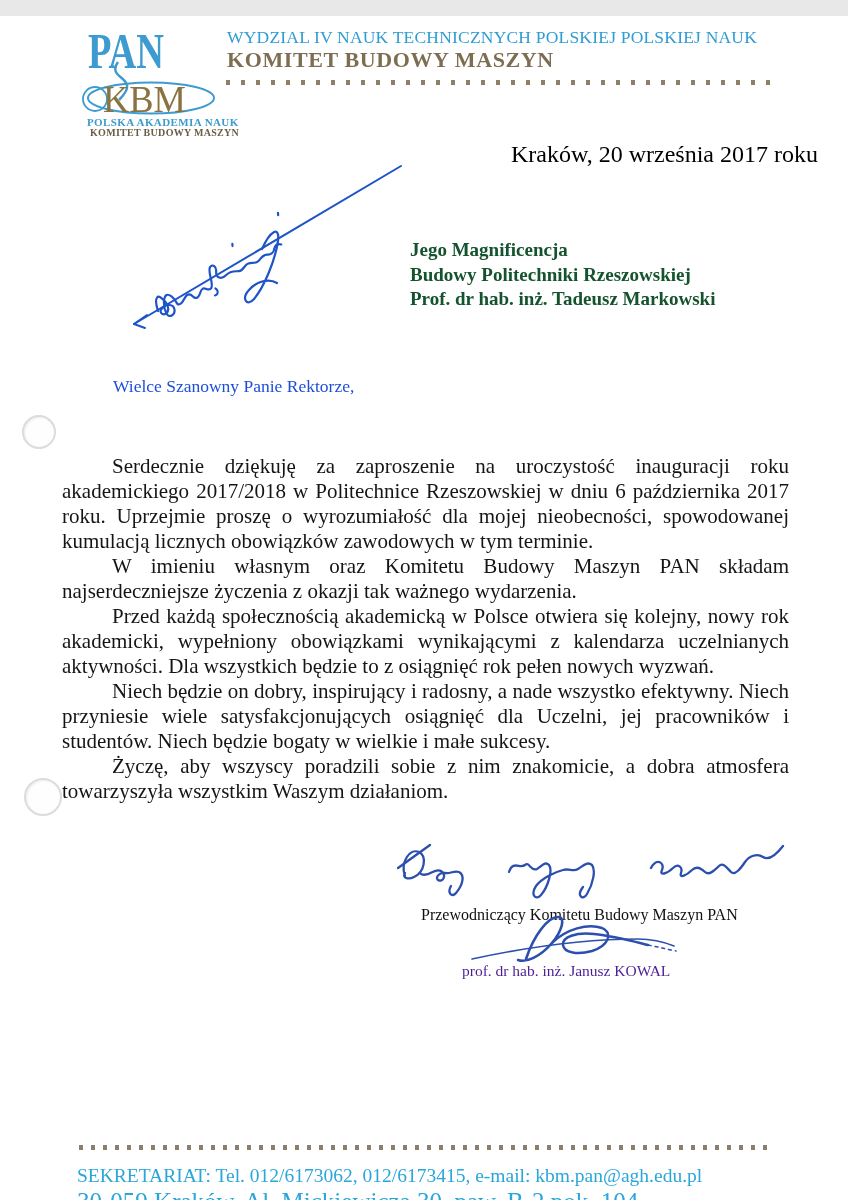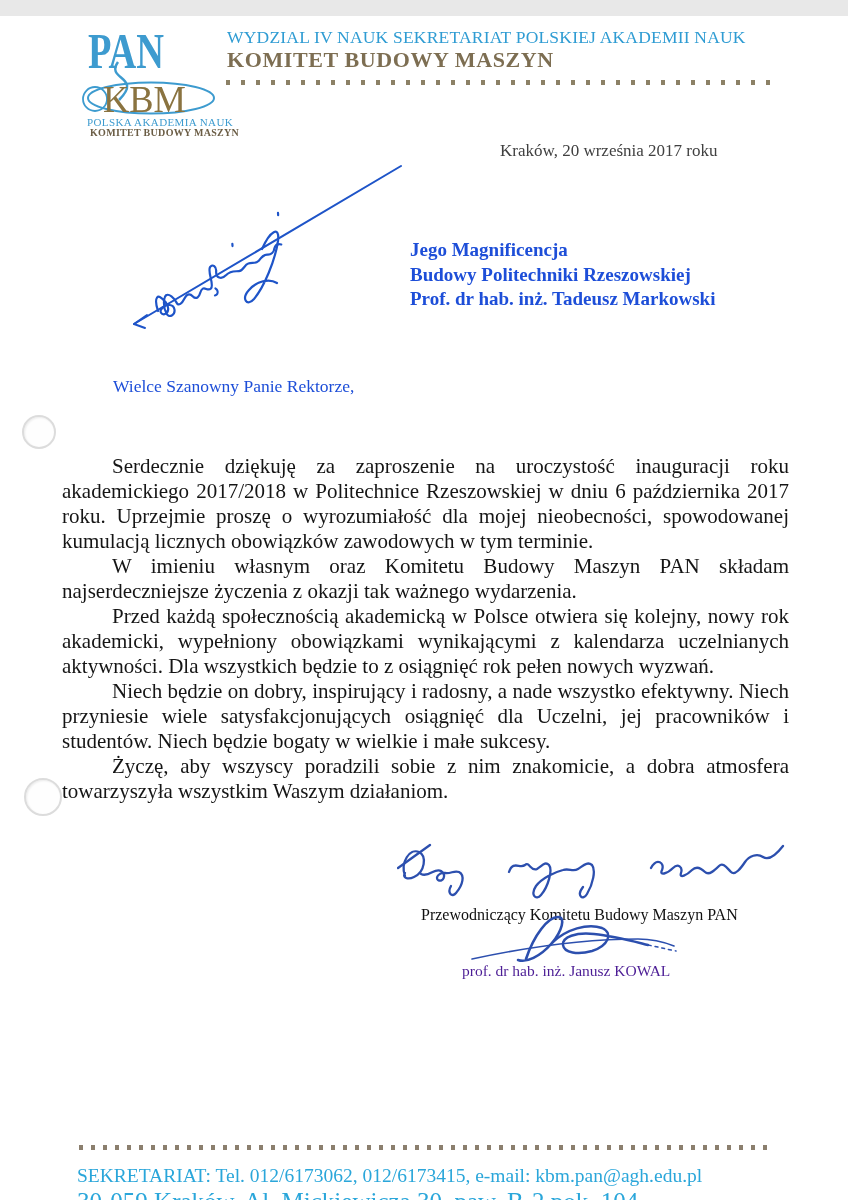--- a/index.html
+++ b/index.html
@@ -5,50 +5,50 @@
   html,body{margin:0;padding:0;background:#e8e8e8;}
   #page{
     position:relative;width:848px;height:1200px;margin:16px auto;
     background:#ffffff;overflow:hidden;
     font-family:"Liberation Serif", serif;color:#151515;
   }
   .abs{position:absolute;}
   
   #logo-svg{left:55px;top:2px;}
   #logo-org-line{
-    left:87px;top:100px;width:130px;font-size:11px;font-weight:normal;
+    left:87px;top:100px;width:130px;font-size:11px;font-weight:bold;
     color:var(--logo-blue,#2f94c9);letter-spacing:.4px;white-space:nowrap;
   }
   #logo-committee-line{
     left:90px;top:111px;width:124px;font-size:10px;font-weight:bold;
     color:var(--gold-dark,#6b5d45);letter-spacing:.3px;white-space:nowrap;
   }
   #division-line{
     left:227px;top:11px;font-size:17.5px;color:var(--header-blue,#2f9cd3);
     white-space:nowrap;letter-spacing:.2px;
   }
   #committee-title{
     left:227px;top:31px;font-size:22px;font-weight:bold;
     color:var(--gold,#7d6e52);letter-spacing:.6px;white-space:nowrap;
   }
   .dotrow{height:5px;}
   #header-dots{
     left:226px;top:64px;width:547px;
     background:repeating-linear-gradient(to right,var(--dots,#8c8166) 0 4px,transparent 4px 15px);
   }
   
-  #dateline{left:500px;top:125px;width:318px;text-align:left;font-size:17px;color:#404040;white-space:nowrap;}
+  #dateline{left:500px;top:125px;width:318px;text-align:right;font-size:24px;color:#000000;white-space:nowrap;}
   
   .ink{stroke:var(--ink-blue,#1e54c8);fill:none;stroke-linecap:round;stroke-linejoin:round;}
   .ink2{stroke:#2c4fae;fill:none;stroke-linecap:round;stroke-linejoin:round;}
   #top-note-svg{left:120px;top:145px;}
   #closing-note-svg{left:397px;top:816px;}
   #signature-svg{left:468px;top:897px;}
   
-  #recipient{left:410px;top:222px;font-size:19px;font-weight:bold;line-height:24.5px;color:#1d4ed8;white-space:nowrap;}
+  #recipient{left:410px;top:222px;font-size:19px;font-weight:bold;line-height:24.5px;color:#14532d;white-space:nowrap;}
   
   #salutation{left:113px;top:360px;font-size:17.5px;color:#1d4ed8;white-space:nowrap;}
   #body-block{left:62px;top:438px;width:727px;font-size:21px;line-height:25px;text-align:justify;}
   #body-block p{margin:0;text-indent:50px;}
   
   #closing-title{left:421px;top:890px;font-size:16px;color:#101010;white-space:nowrap;}
   #closing-name{left:462px;top:946px;font-size:15.5px;color:#4c1d95;white-space:nowrap;}
   
   #footer-dots{
     left:79px;top:1129px;width:696px;
@@ -69,21 +69,21 @@
   <svg id="logo-svg" class="abs" width="230" height="100" viewBox="0 0 230 100">
     <text x="33" y="50" font-family="Liberation Serif, serif" font-size="50" font-weight="bold" fill="var(--logo-blue,#3d9bcf)" textLength="76" lengthAdjust="spacingAndGlyphs">PAN</text>
     <path d="M63,44 C50,62 88,58 64,82" stroke="var(--logo-blue,#3d9bcf)" stroke-width="2.5" fill="none"></path>
     <circle cx="40" cy="81" r="12" stroke="var(--logo-blue,#3d9bcf)" stroke-width="1.8" fill="none"></circle>
     <ellipse cx="96" cy="80" rx="63" ry="15.5" stroke="var(--logo-blue,#3d9bcf)" stroke-width="2" fill="none"></ellipse>
     <text x="48" y="94" font-family="Liberation Serif, serif" font-size="37" fill="var(--kbm-gold,#8a7340)" textLength="83" lengthAdjust="spacingAndGlyphs">KBM</text>
   </svg>
   <div id="logo-org-line" class="abs">POLSKA AKADEMIA NAUK</div>
   <div id="logo-committee-line" class="abs">KOMITET BUDOWY MASZYN</div>
 
-  <div id="division-line" class="abs">WYDZIAL IV NAUK SEKRETARIAT POLSKIEJ AKADEMII NAUK</div>
+  <div id="division-line" class="abs">WYDZIAL IV NAUK TECHNICZNYCH POLSKIEJ POLSKIEJ NAUK</div>
   <div id="committee-title" class="abs">KOMITET BUDOWY MASZYN</div>
   <div id="header-dots" class="abs dotrow"></div>
 
   <div id="dateline" class="abs">Kraków, 20 września 2017 roku</div>
 
   <svg id="top-note-svg" class="abs" width="285" height="175" viewBox="0 0 285 175" aria-label="Podziękowanie">
     <path class="ink" stroke-width="2" d="M281,5 L14,163"></path>
     <path class="ink" stroke-width="2" d="M14,163 l13,-9 M14,163 l11,4"></path>
     <g transform="translate(38,150) rotate(-30)">
       <path class="ink" stroke-width="2.2" d="M0,0 c3,-14 9,-17 11,-4 c1,7 -3,11 -7,10 c-3,-1 -3,-5 0,-6 c7,-3 13,2 11,7 c-2,5 -9,5 -9,0

